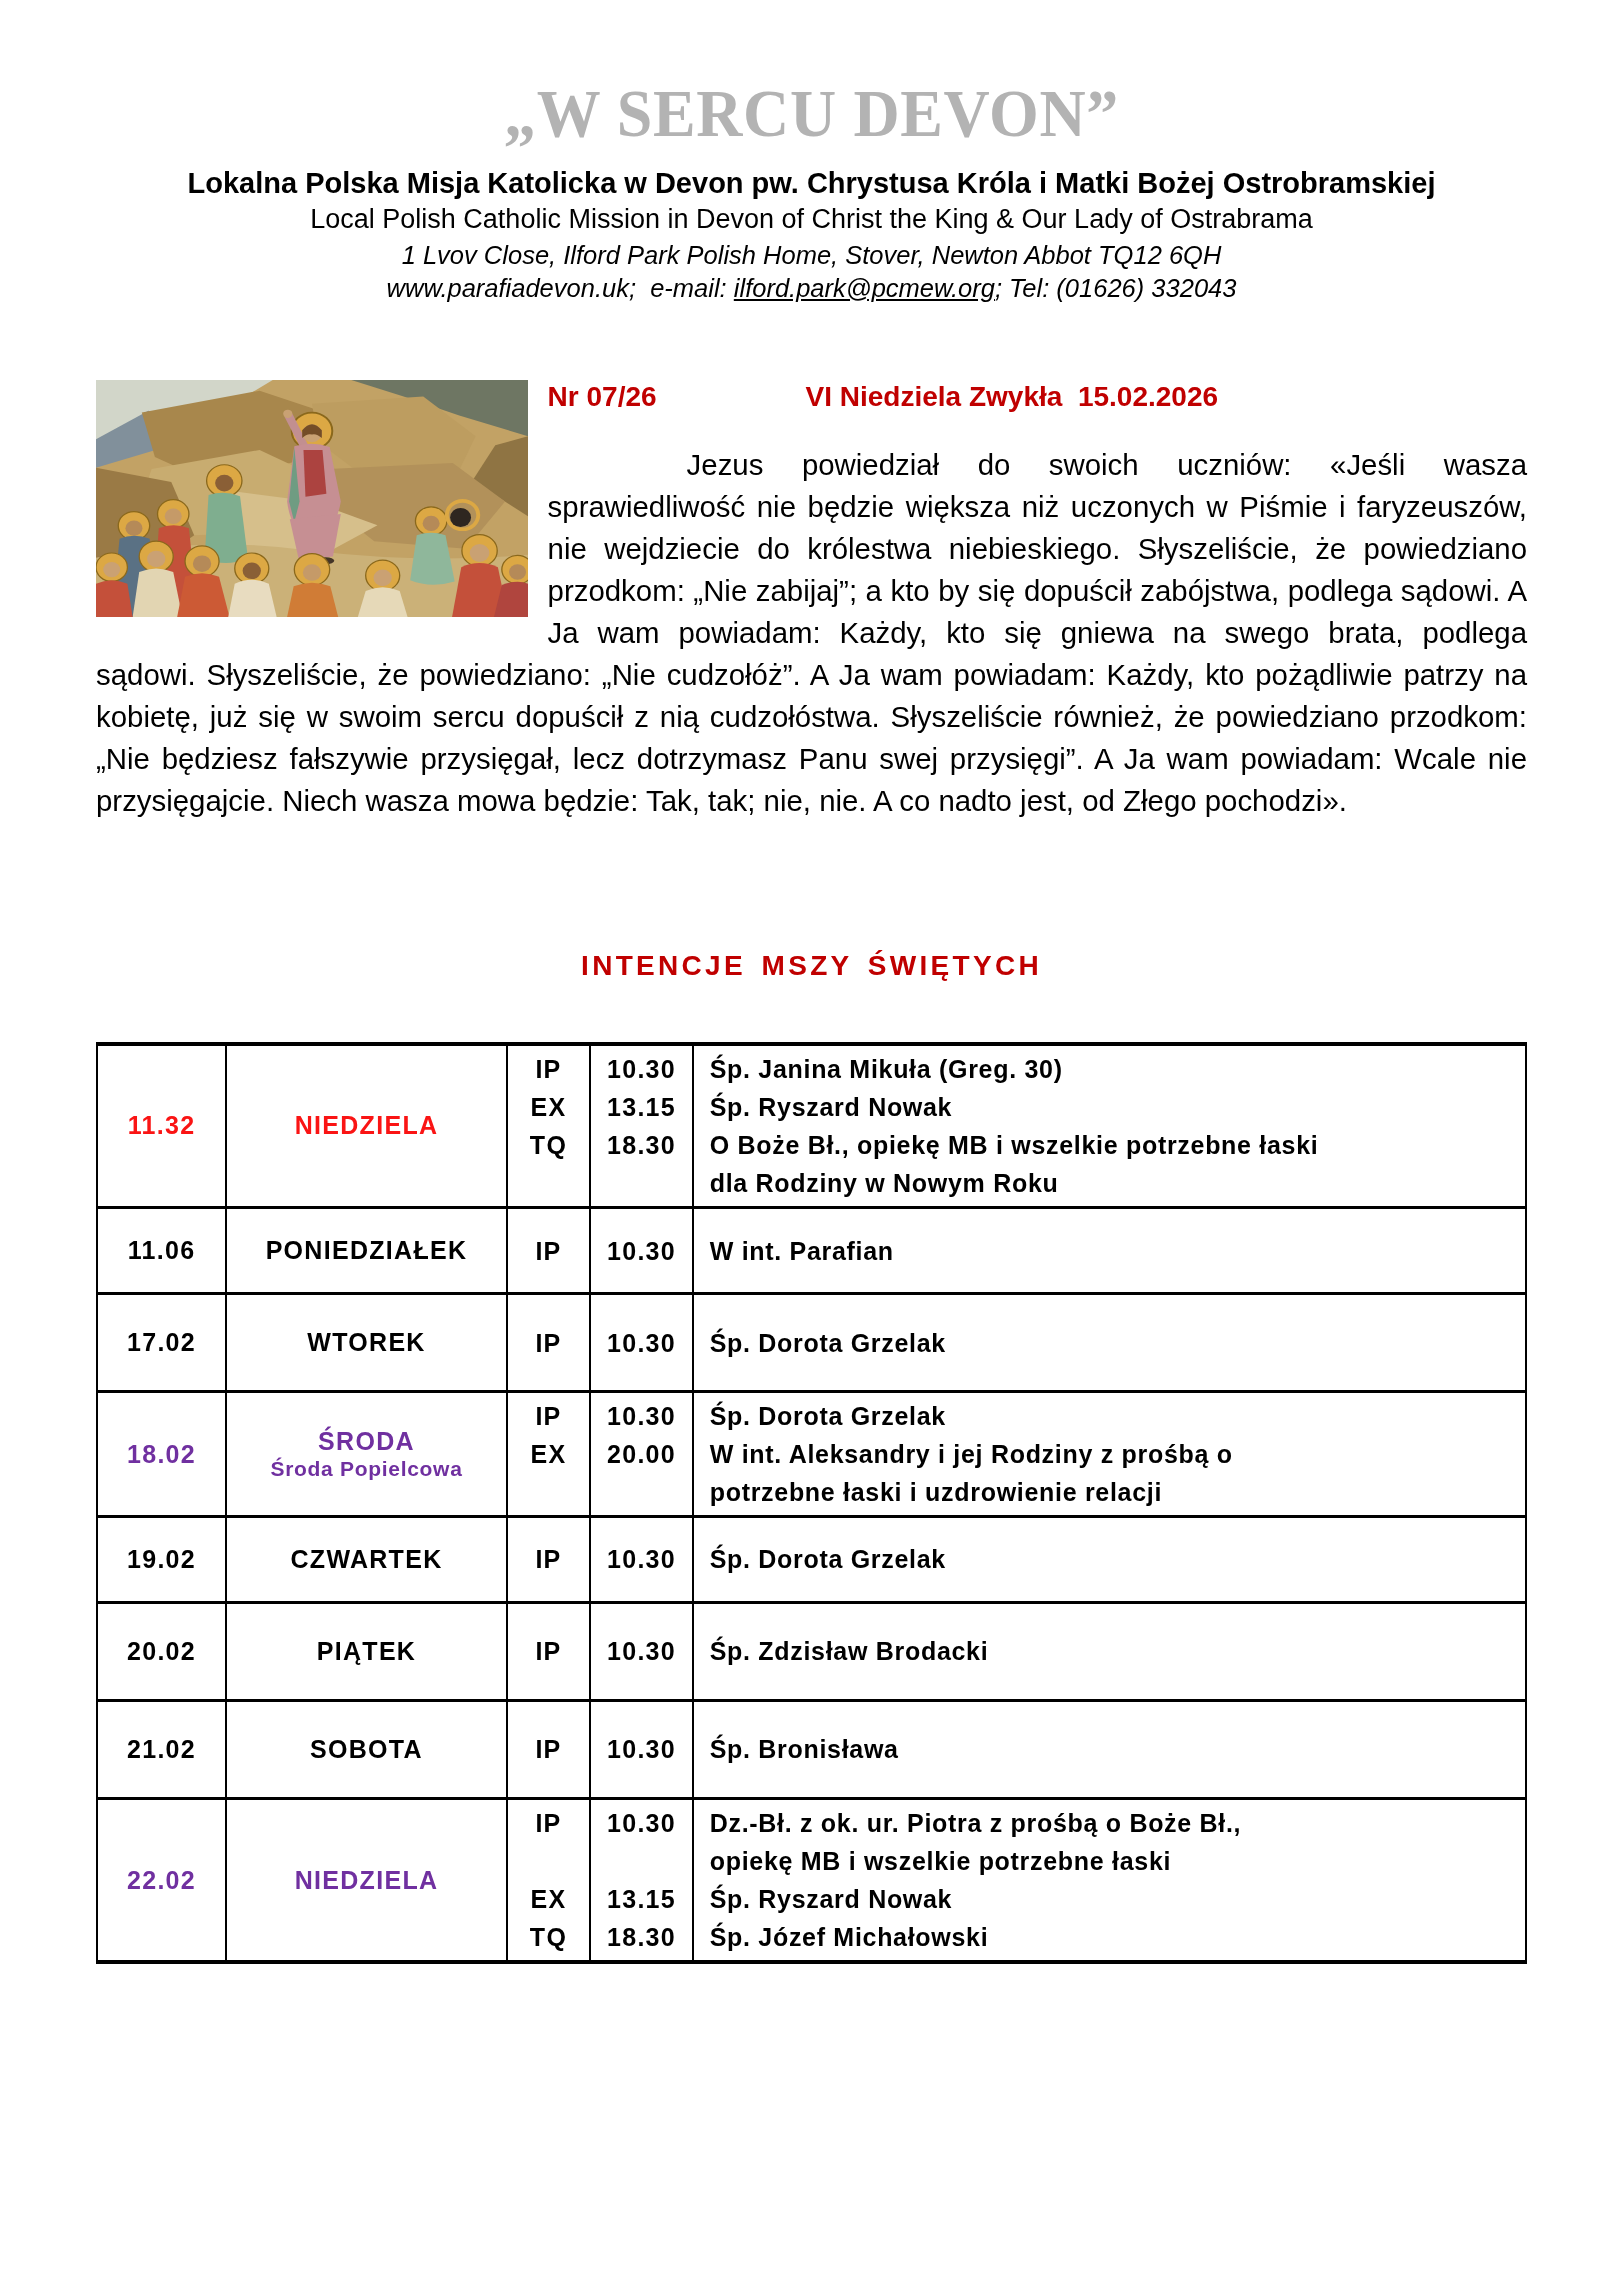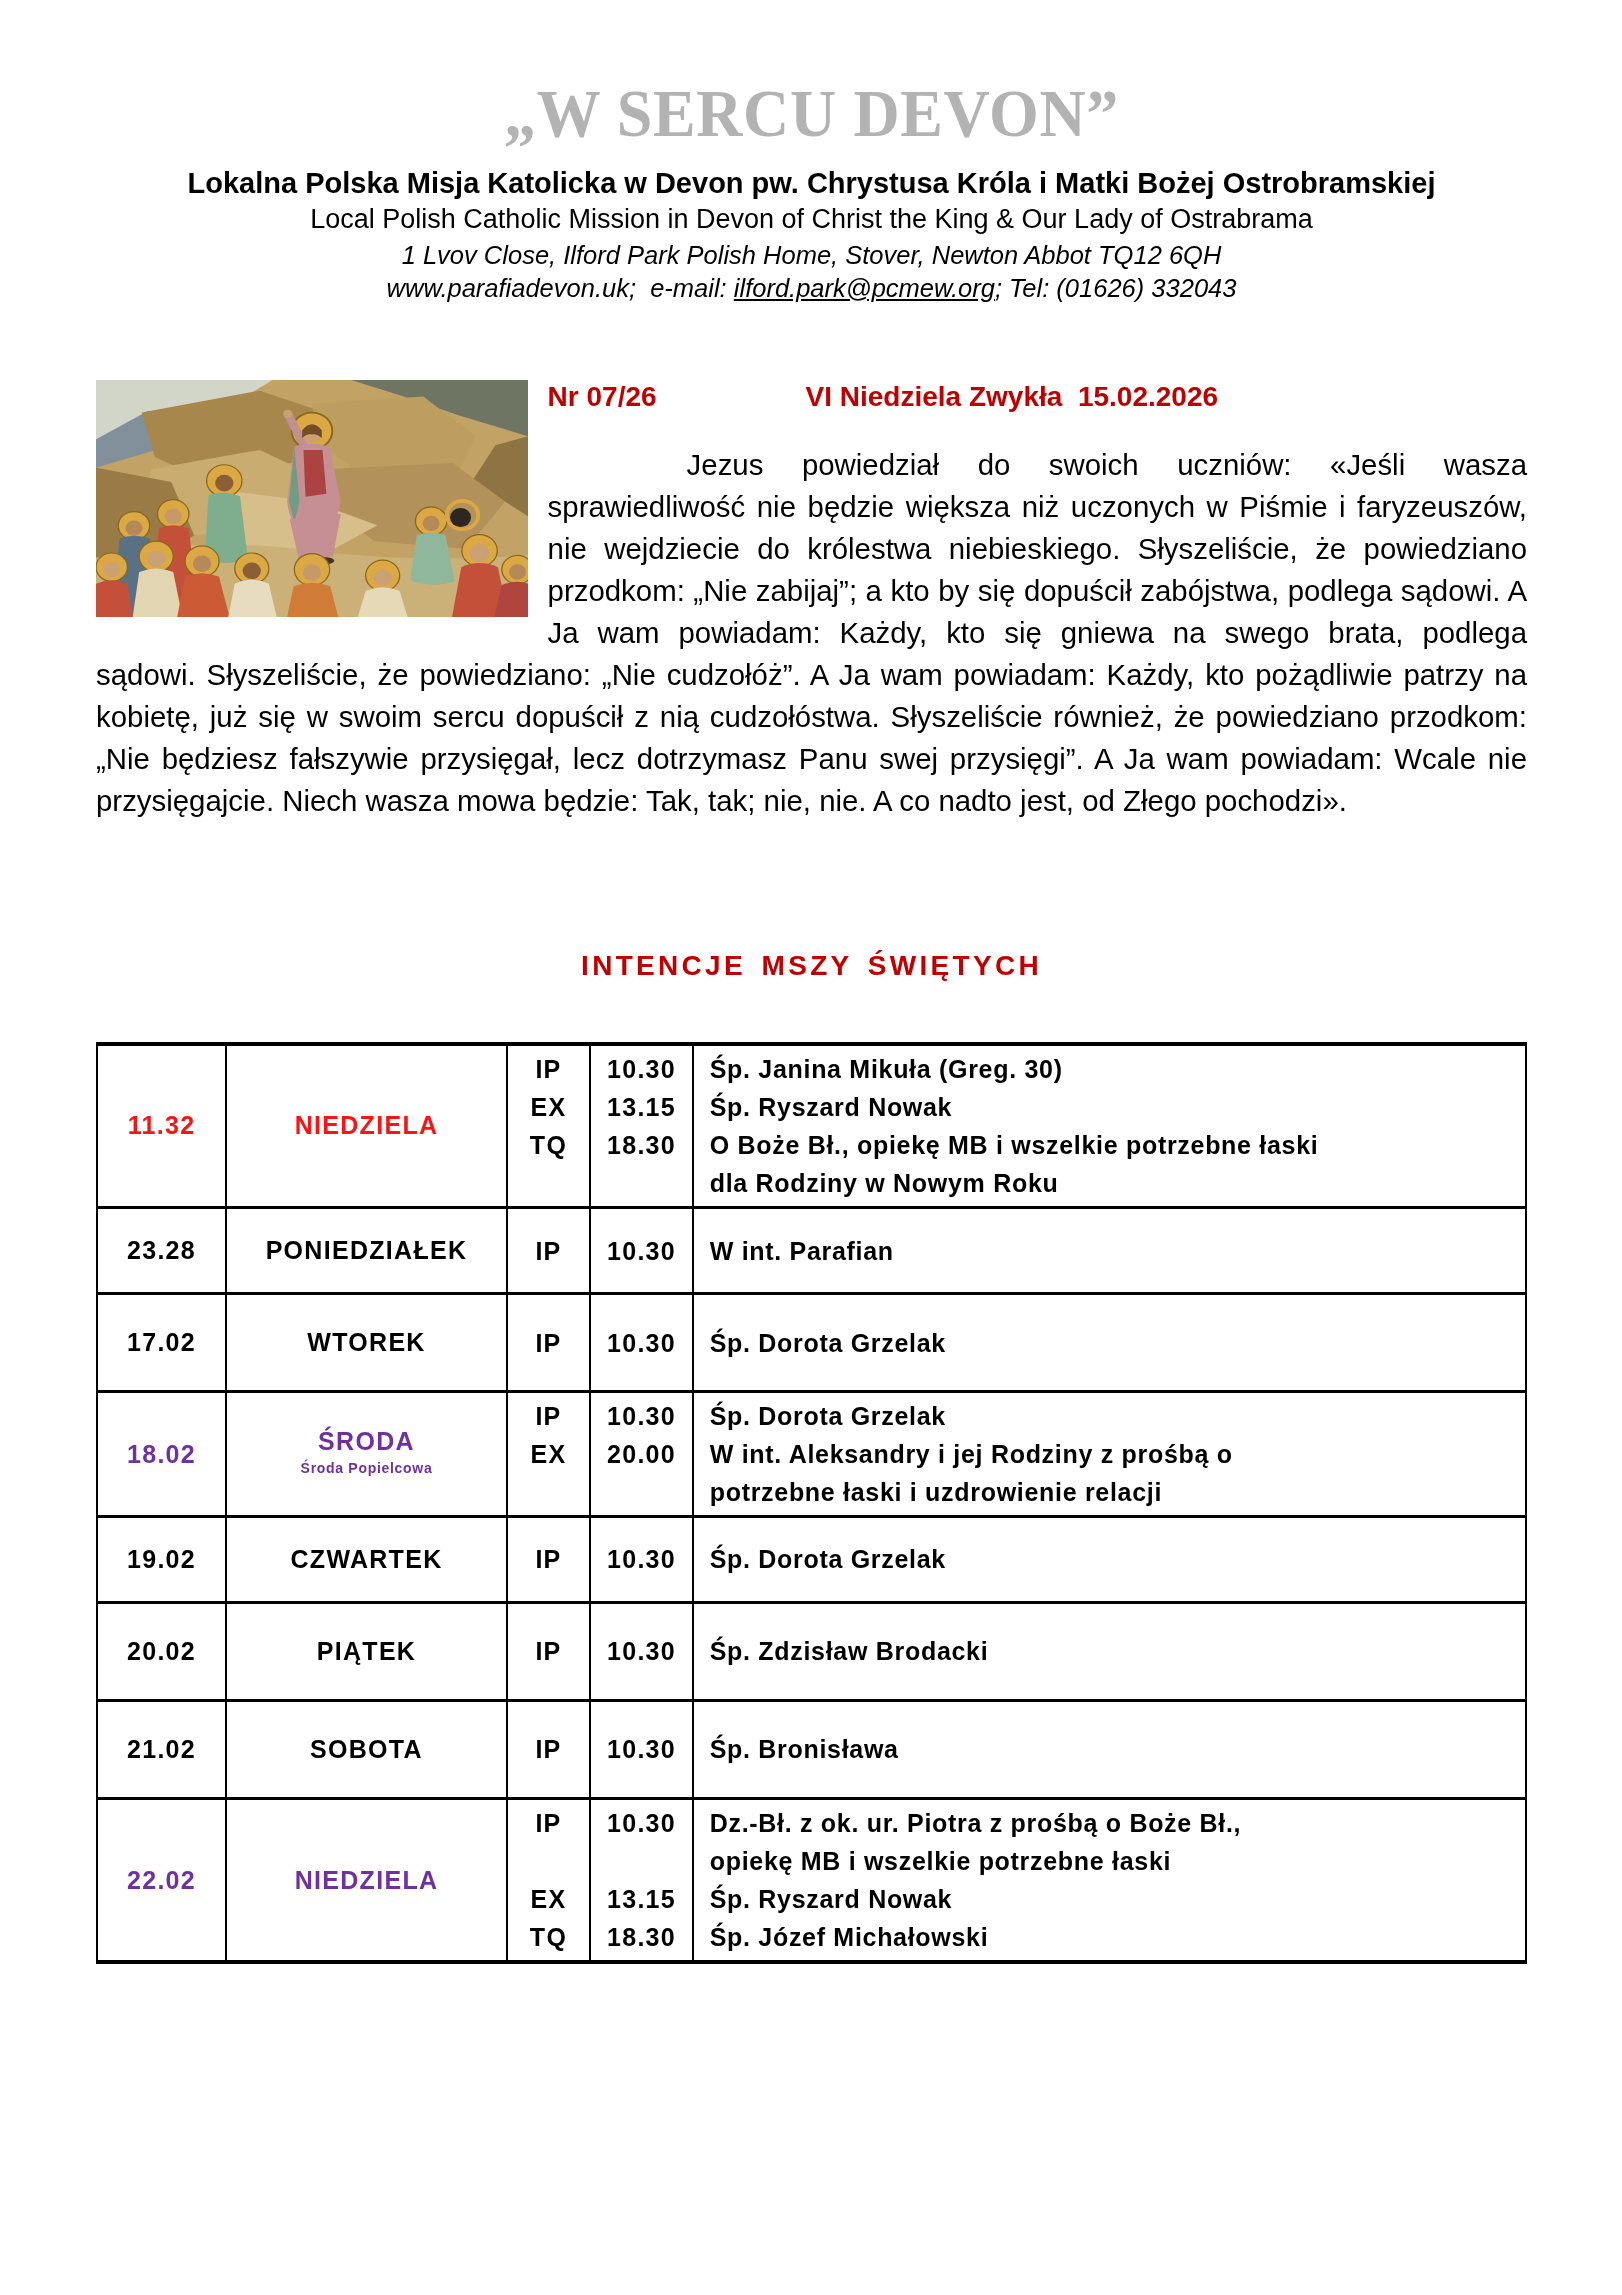--- a/index.html
+++ b/index.html
@@ -60,21 +60,21 @@
   .mass-table td {
     border:2px solid #000;
     border-top-width:3.3px; border-bottom-width:3.3px;
     font-weight:bold; font-size:25px;
     vertical-align:middle; padding:3.9px 0;
     overflow:hidden;
   }
   .c-date, .c-day, .c-loc, .c-time { text-align:center; letter-spacing:1.3px; }
   .c-int { text-align:left; padding-left:15.7px !important; padding-right:6.5px !important; letter-spacing:0.7px; }
   .ln { line-height:38px; min-height:38px; white-space:nowrap; }
-  .day-sub { font-size:14px; line-height:25px; letter-spacing:0.7px; }
+  .day-sub { font-size:21px; line-height:25px; letter-spacing:0.7px; }
   .row-red .c-date, .row-red .c-day { color:#fa1414; }
   .row-purple .c-date, .row-purple .c-day { color:#7030a0; }
   tr.rh-tall  { height:164px; }
   tr.rh-med   { height:123px; }
   tr.rh-1a    { height:86px; }
   tr.rh-1b    { height:98px; }
 </style>
 </head>
 <body>
 
@@ -193,21 +193,21 @@
         </td>
         <td class="c-int">
           <div class="ln">Śp. Janina Mikuła (Greg. 30)</div>
           <div class="ln">Śp. Ryszard Nowak</div>
           <div class="ln">O Boże Bł., opiekę MB i wszelkie potrzebne łaski</div>
           <div class="ln">dla Rodziny w Nowym Roku</div>
         </td>
       </tr>
 
       <tr class="rh-1a">
-        <td class="c-date">23.28</td>
+        <td class="c-date">11.06</td>
         <td class="c-day">PONIEDZIAŁEK</td>
         <td class="c-loc">
             <div class="ln">IP</div>
           </td>
         <td class="c-time">
             <div class="ln">10.30</div>
           </td>
         <td class="c-int">
             <div class="ln">W int. Parafian</div>
           </td>

